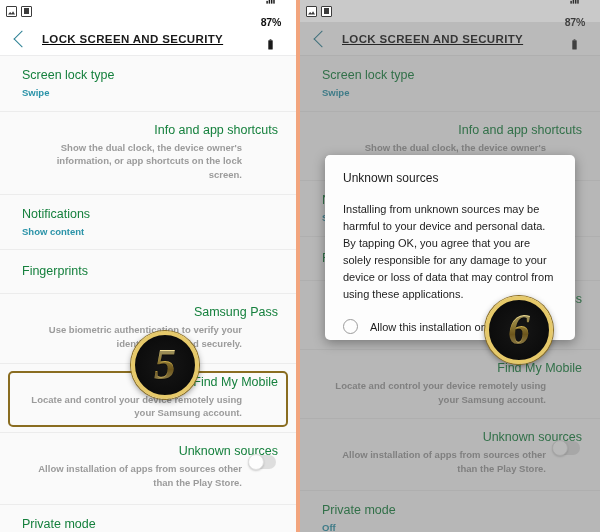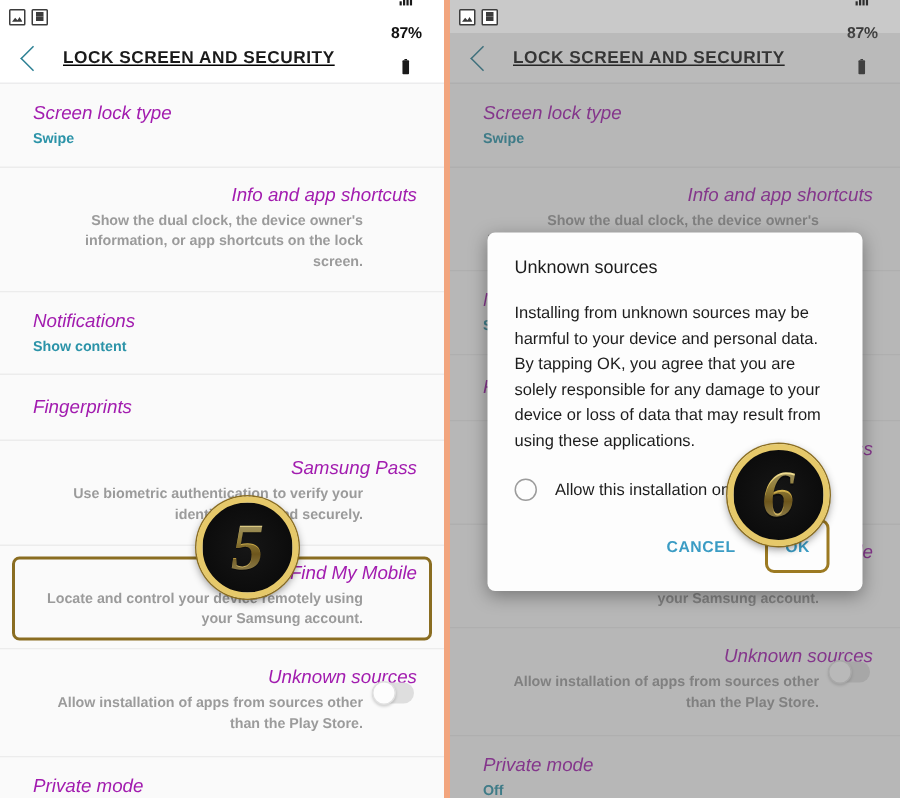--- a/index.html
+++ b/index.html
@@ -106,24 +106,23 @@
   .list { background: #fafafa; }
   .row {
     padding: 10px 18px 9px 22px;
     border-bottom: 1px solid #ececec;
     position: relative;
     background: #fafafa;
   }
   .row:last-child { border-bottom: none; }
   .row-title {
     font-size: 12.5px;
-    color: #a21caf;
+    color: #15803d;
     font-weight: 400;
     line-height: 1.35;
-    font-style: italic;
   }
   .row-sub {
     font-size: 9.5px;
     color: #9b9b9b;
     line-height: 1.45;
     margin-top: 2px;
     padding-right: 36px;
     font-weight: bold;
   }
   .row-sub.accent { color: #2b93a8; }
@@ -418,31 +417,25 @@
         <div class="row-title">Private mode</div>
         <div class="row-sub accent">Off</div>
       </div>
 
     </div>
 
     <div class="dim-layer"></div>
 
     <div class="dialog">
       <div class="dlg-title">Unknown sources</div>
-      <div class="dlg-body">Installing from unknown sources may be harmful to your device and personal data. By tapping OK, you agree that you are solely responsible for any damage to your device or loss of data that may result from using these applications.</div>
+      <div class="dlg-body">Installing from unknown sources may be harmful to your device and personal data. By tapping OK, you agree that you are solely responsible for any damage to your device or loss of data that may control from using these applications.</div>
       <div class="dlg-check">
         <div class="radio"></div>
         <div class="dlg-check-label">Allow this installation only</div>
       </div>
-      <div class="dlg-actions">
-        <button class="dlg-btn">CANCEL</button>
-        <div class="ok-wrap">
-          <button class="dlg-btn">OK</button>
-        </div>
-      </div>
     </div>
 
     <div class="badge" style="left:185px;top:296px;">
       <span>6</span>
     </div>
   </div>
 
 </div>
 
 </body></html>

